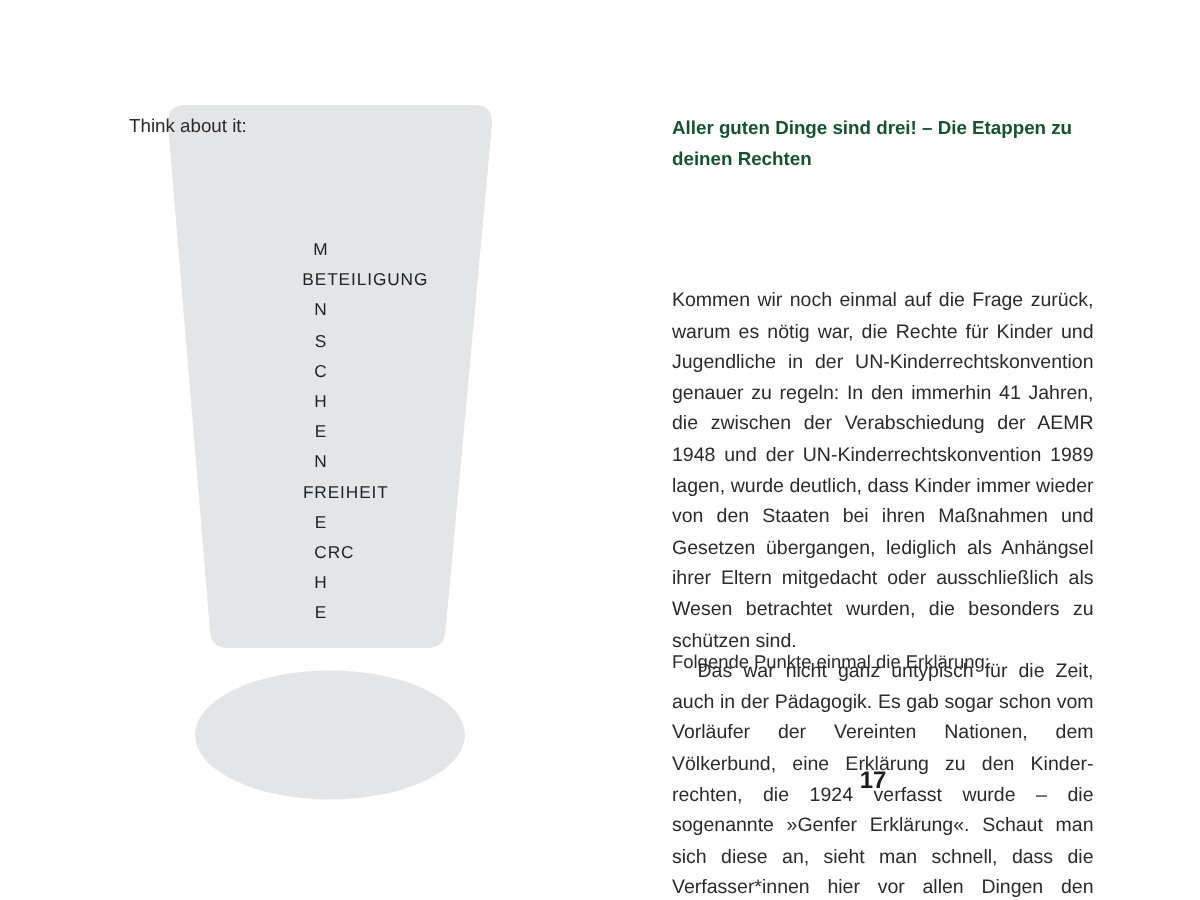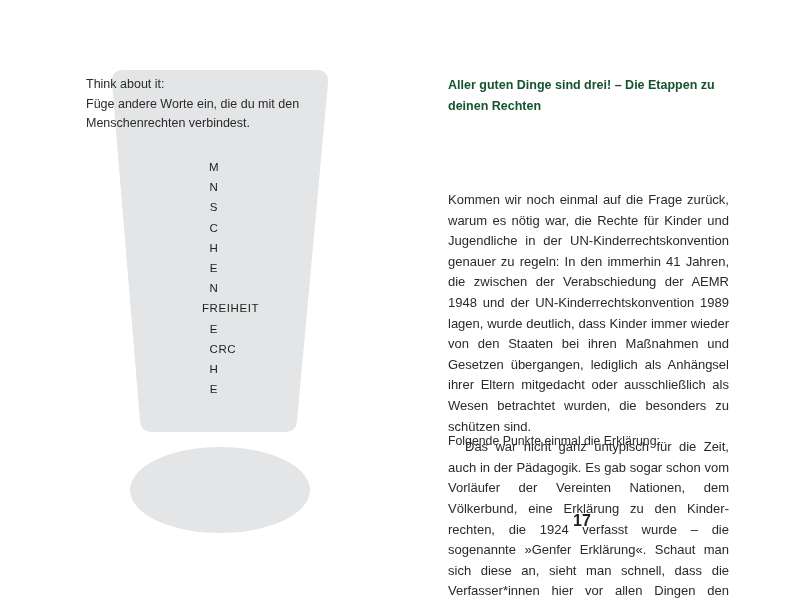--- a/index.html
+++ b/index.html
@@ -128,26 +128,28 @@
 <body>
 
 <div class="page page-left">
   <svg id="exclamation-svg" viewBox="0 0 400 600" xmlns="http://www.w3.org/2000/svg">
     <path d="M124,70 L316,70 Q329,70 328,83 L297,421 Q296,432 285,432 L152,432 Q141,432 140,421 L112,83 Q111,70 124,70 Z" fill="#e4e5e7"></path>
     <ellipse cx="220" cy="490" rx="90" ry="43" fill="#e4e5e7"></ellipse>
   </svg>
 
   <div class="prompt">
     <span class="prompt-title">Think about it:</span>
-    <span class="prompt-text">Füge andere Worte ein, die du mit den Menschenrechten verbindest.</span>
   </div>
 
   <div class="acrostic" id="acrostic">
       <div class="acro-row">
         <span style="left: 208.906px;">M</span>
+      </div>
+      <div class="acro-row">
+        <span style="left: 201.578px;">BETEILIGUNG</span>
       </div>
       <div class="acro-row">
         <span style="left: 209.547px;">N</span>
       </div>
       <div class="acro-row">
         <span style="left: 209.859px;">S</span>
       </div>
       <div class="acro-row">
         <span style="left: 209.547px;">C</span>
       </div>

